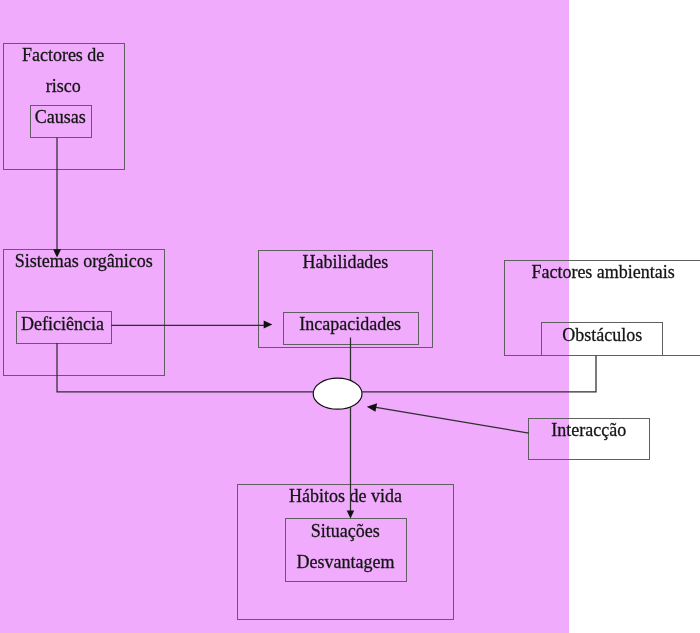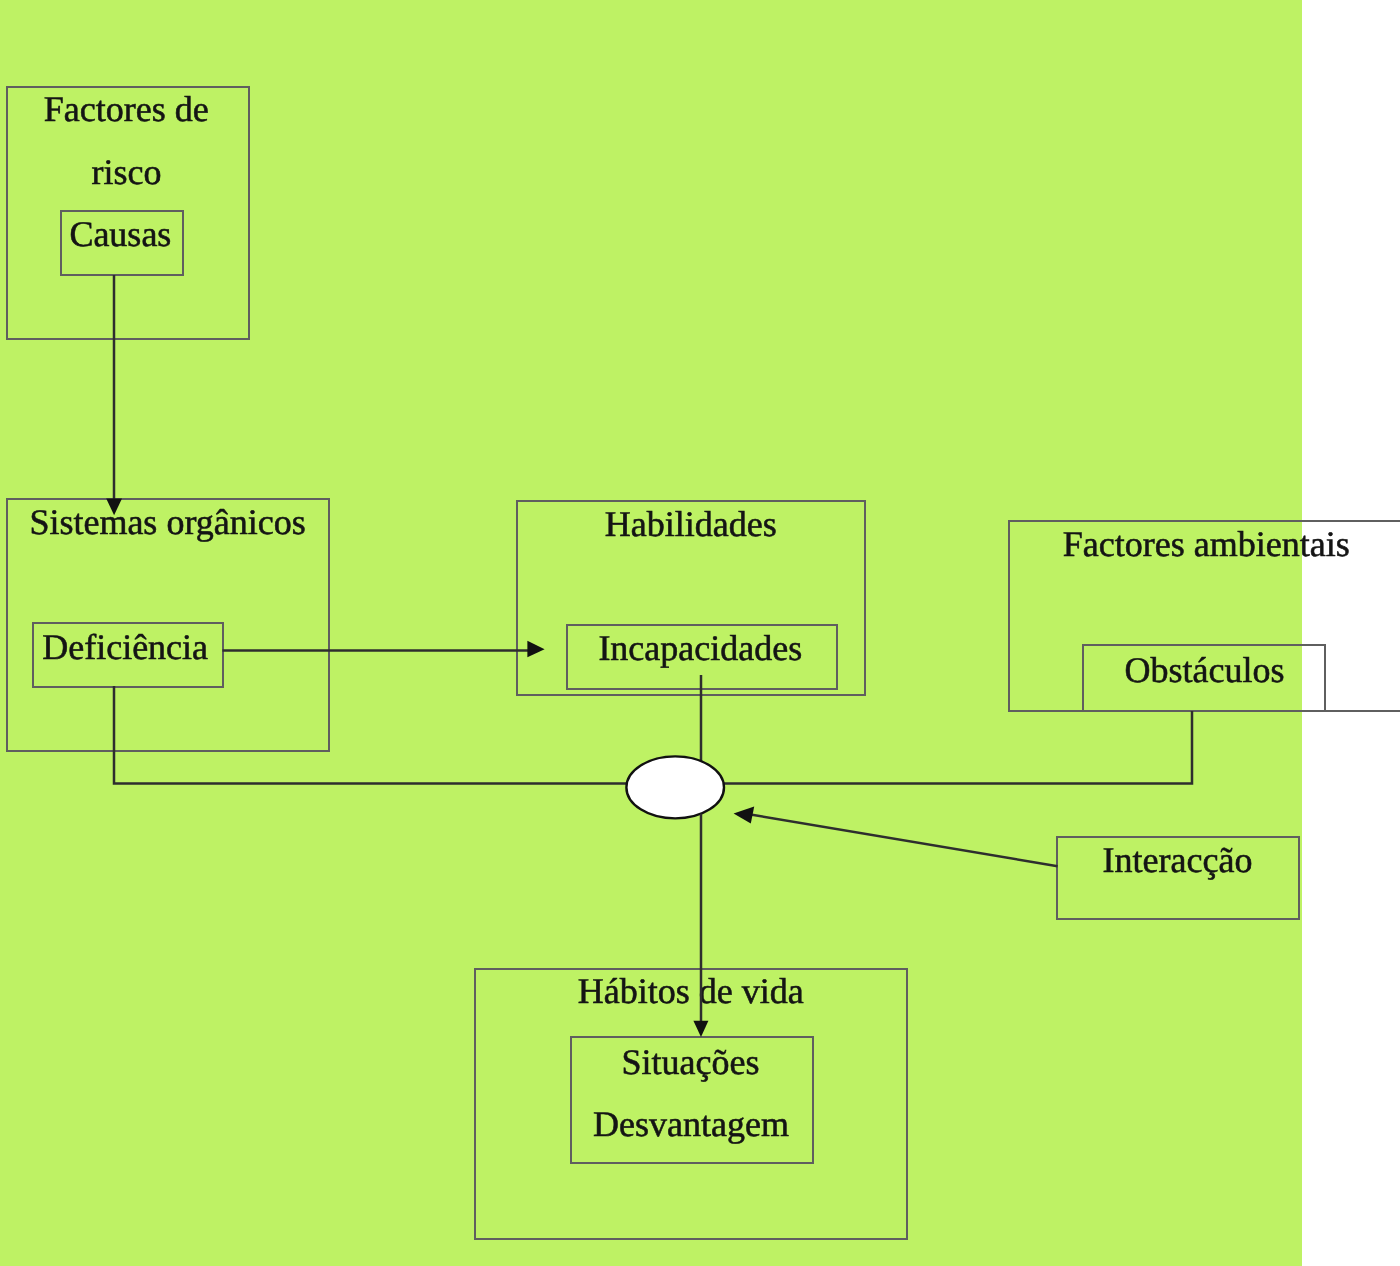--- a/index.html
+++ b/index.html
@@ -1,20 +1,20 @@
 <!DOCTYPE html>
 <html><head>
 <meta charset="utf-8">
 <title>Diagram</title>
 <style>
   html,body{margin:0;padding:0;background:#ffffff;}
   body{width:700px;height:633px;overflow:hidden;
        font-family:"Liberation Serif",serif;
        -webkit-font-smoothing:antialiased;}
-  #stage{position:relative;width:651px;height:633px;background:#bef264;}
+  #stage{position:relative;width:569px;height:633px;background:#f0abfc;}
   svg{position:absolute;left:0;top:0;display:block;}
   .lbl{font-family:"Liberation Serif",serif;font-size:18px;fill:#141414;
        stroke:#141414;stroke-width:0.28px;paint-order:stroke fill;white-space:pre;}
   .bx{fill:none;stroke:#5f5f5f;stroke-width:1;}
   .ln{stroke:#2e2e2e;stroke-width:1.25;fill:none;}
   .ah{fill:#111111;stroke:none;}
 </style>
 </head>
 <body>
 

